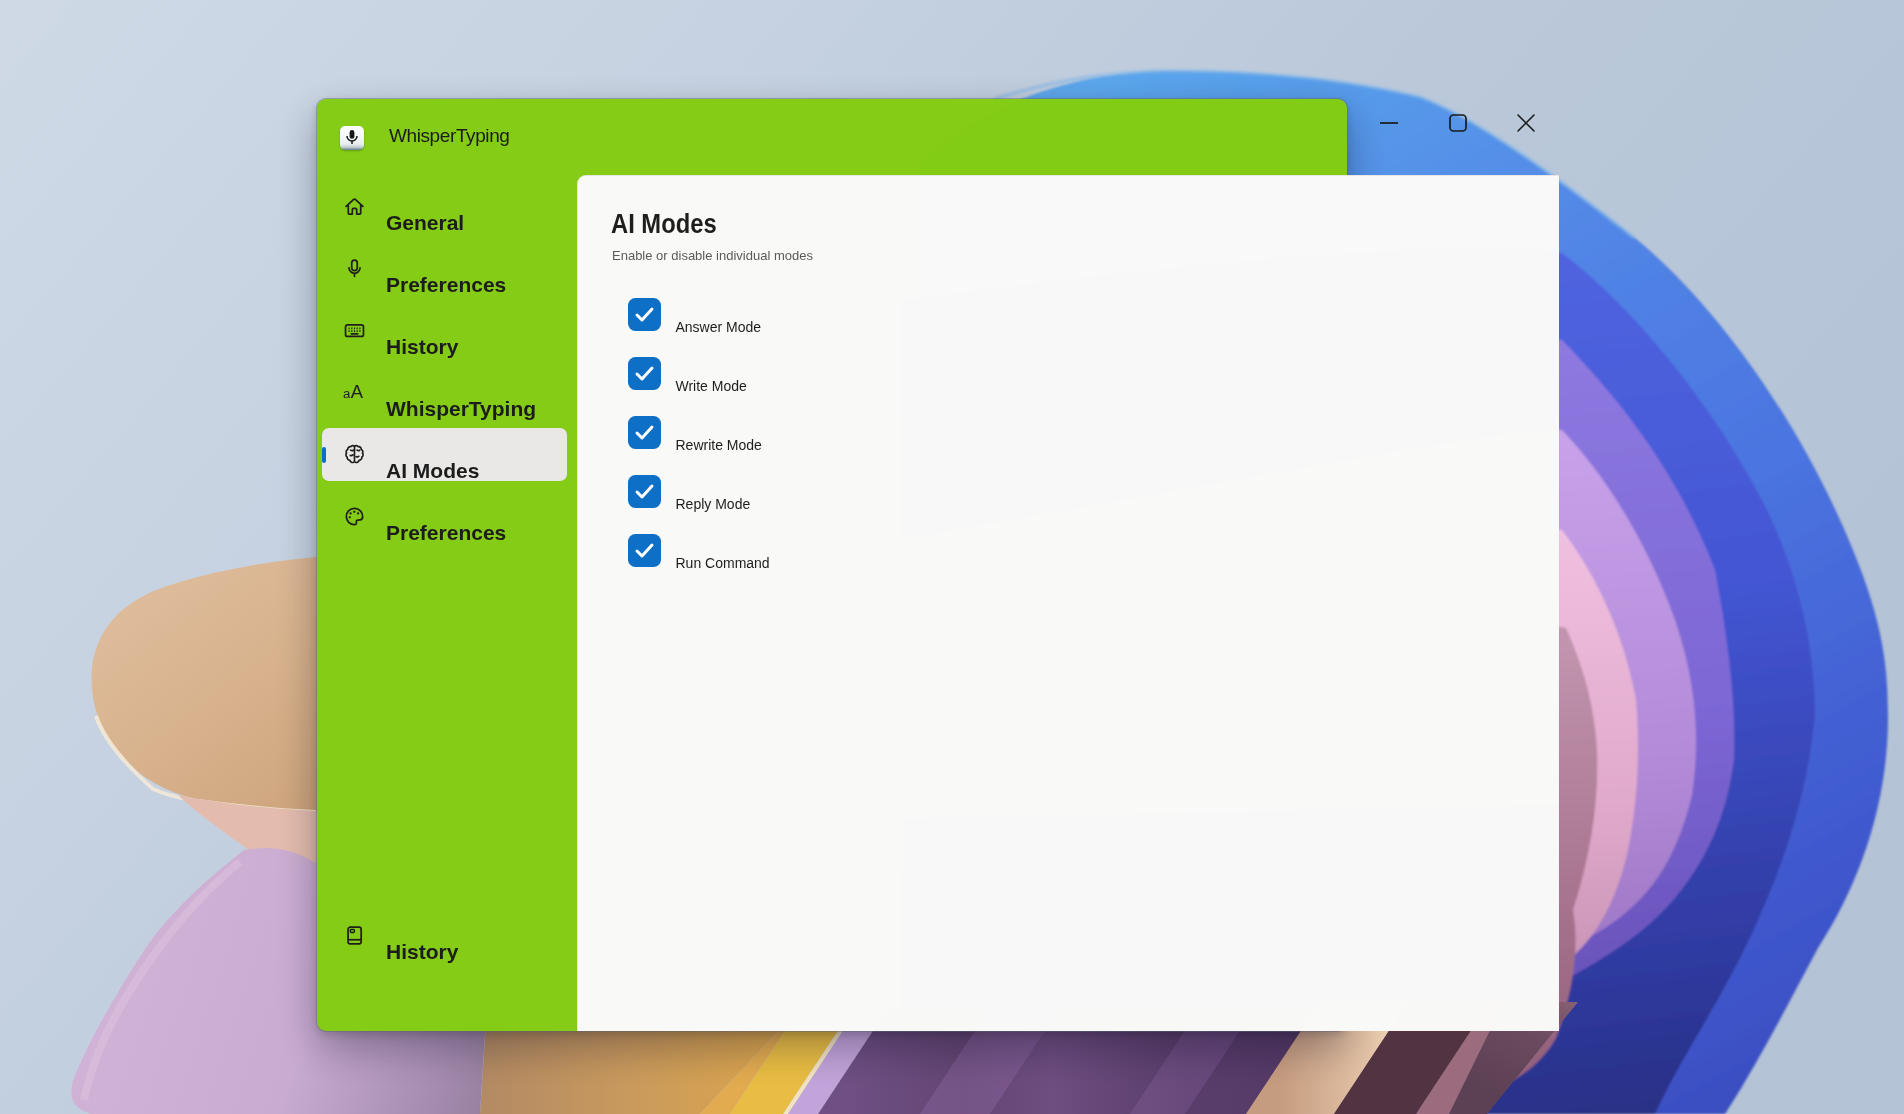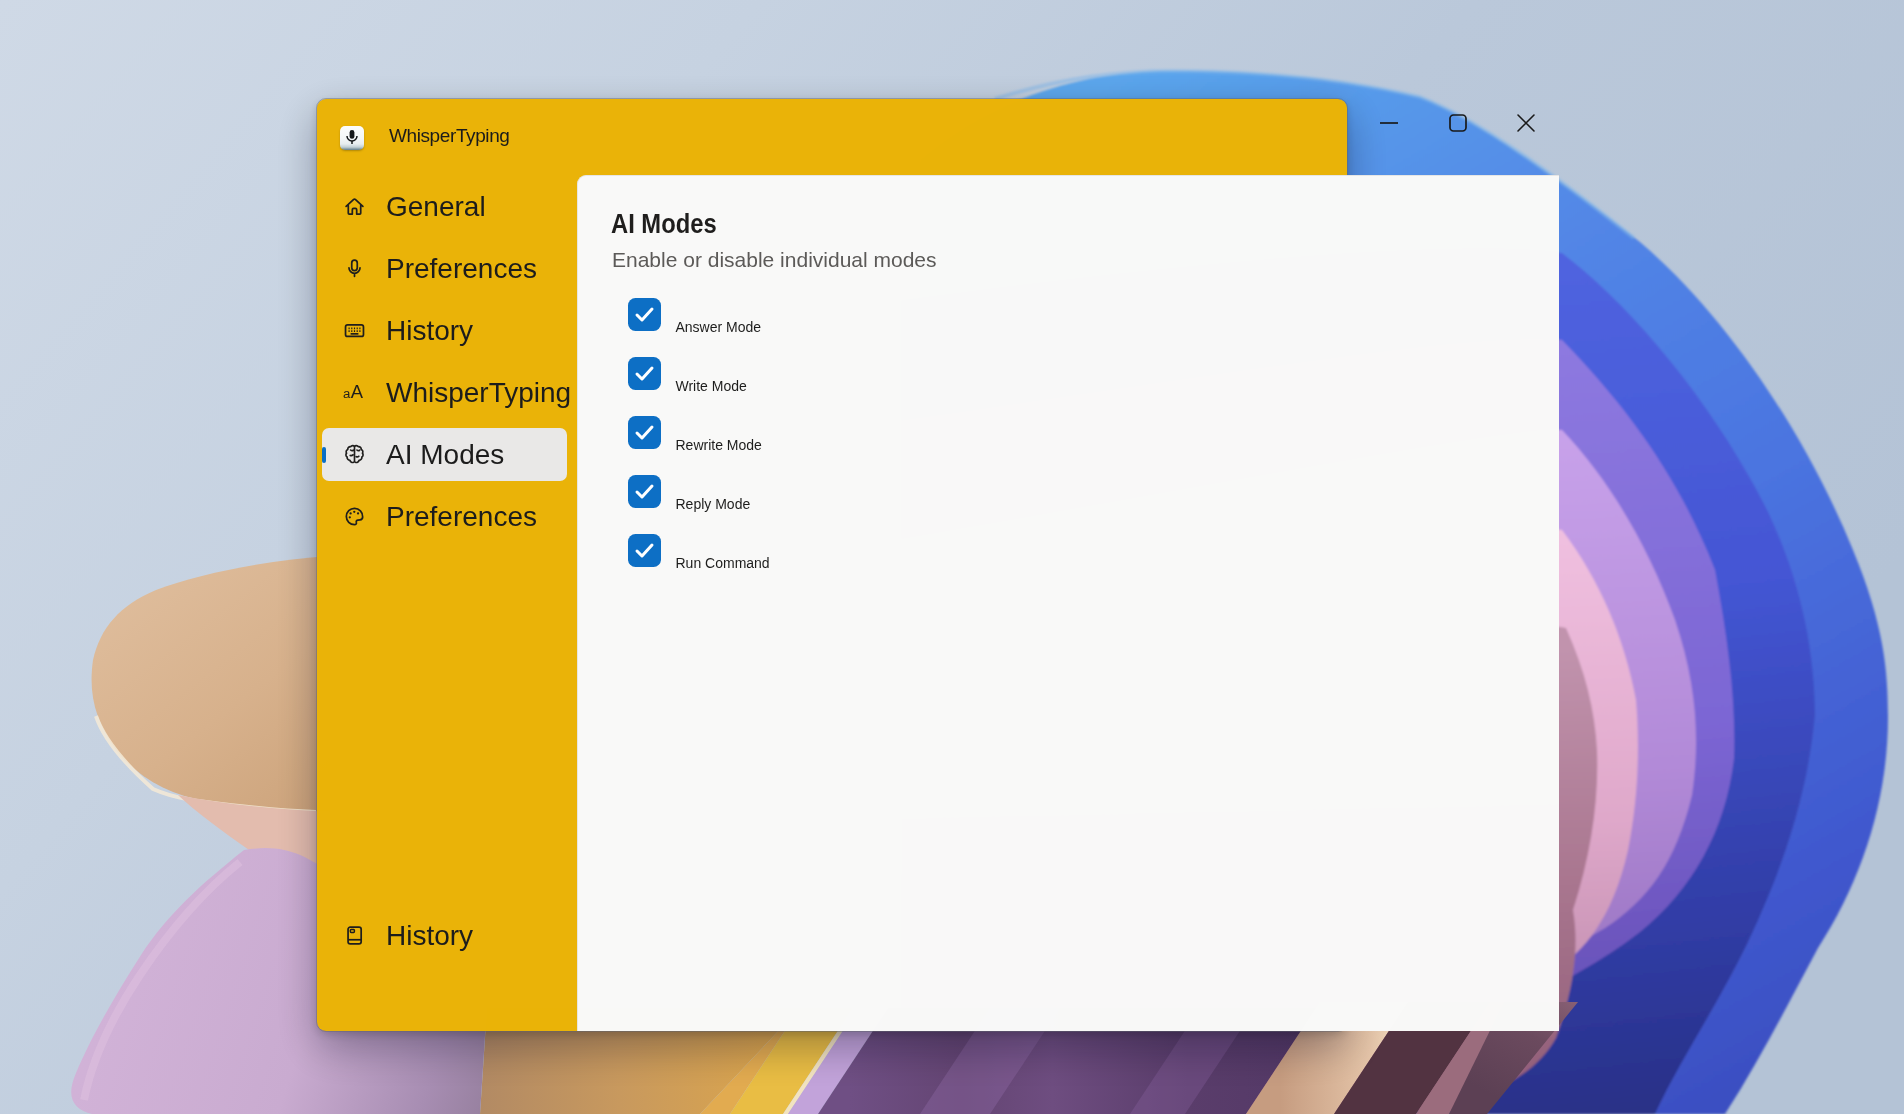--- a/index.html
+++ b/index.html
@@ -1,40 +1,40 @@
 <!DOCTYPE html>
 <html><head>
 <meta charset="utf-8">
 <style>
   html,body{margin:0;padding:0;width:1904px;height:1114px;overflow:hidden;
     font-family:"Liberation Sans", sans-serif;}
   #wall{position:absolute;left:0;top:0;width:1904px;height:1114px;}
   #win{position:absolute;left:317px;top:99px;width:1030px;height:932px;opacity:.999;
-    background:#eab308;border-radius:9px;
+    background:#84cc16;border-radius:9px;
     box-shadow:0 16px 42px rgba(15,15,35,.33),0 3px 10px rgba(0,0,0,.17);
     outline:1px solid rgba(100,105,115,.45);}
   #appicon{position:absolute;left:23px;top:27px;width:24px;height:24px;border-radius:5px;
     background:linear-gradient(180deg,#fcfdfd 0%,#f3f6f7 52%,#e7edef 75%,#c2d0d6 88%,#647f8c 100%);
     box-shadow:0 1px 2px rgba(0,0,0,.25);}
   #title{position:absolute;left:72px;top:27px;height:20px;line-height:20px;
     font-size:19px;letter-spacing:-0.4px;color:#1b1b1b;}
   .capbtn{position:absolute;top:0;width:46px;height:46px;}
   #card{position:absolute;left:260px;top:76px;width:981px;height:855px;
     background:#f9f9f8;border-top:1px solid #e7e6e5;border-left:1px solid #e7e6e5;
     border-top-left-radius:9px;}
   #nav{position:absolute;left:5px;top:81px;width:245px;}
   .nrow{position:relative;width:245px;height:53px;border-radius:7px;margin-bottom:9px;}
   .nrow.active{background:#e9e8e7;}
   .nrow .pill{position:absolute;left:0px;top:19px;width:4px;height:16px;border-radius:2px;background:#0b6fc6;}
   .nicon{position:absolute;left:20.5px;top:15px;width:23px;height:23px;}
-  .nlabel{position:absolute;left:64px;top:0;height:53px;line-height:53px;font-size:28px;color:#1c1c1c;white-space:nowrap;}
+  .nlabel{position:absolute;left:64px;top:16px;height:53px;line-height:53px;font-size:21px;color:#1c1c1c;white-space:nowrap;font-weight:bold;}
   .brow{position:absolute;left:5px;width:245px;height:53px;border-radius:7px;}
   h1{position:absolute;left:33px;top:33px;margin:0;font-size:27px;font-weight:bold;color:#1f1e1d;
      transform:scaleX(.88);transform-origin:left top;letter-spacing:0px;}
-  #sub{position:absolute;left:34px;top:72px;font-size:21px;color:#5c5a58;}
+  #sub{position:absolute;left:34px;top:72px;font-size:13px;color:#5c5a58;}
   .crow{position:absolute;left:50px;height:34px;}
   .cbox{position:absolute;left:0;top:0;width:33px;height:33px;border-radius:7.5px;background:#0d6fc5;}
   .clabel{position:absolute;left:47.5px;top:12px;height:33px;line-height:34px;font-size:14px;color:#1d1d1c;white-space:nowrap;}
 </style>
 </head>
 <body>
 <svg id="wall" viewBox="0 0 1904 1114">
   <defs>
     <linearGradient id="bgG" x1="0" y1="0" x2="1" y2="0.5">
       <stop offset="0" stop-color="#cfd9e6"></stop>

